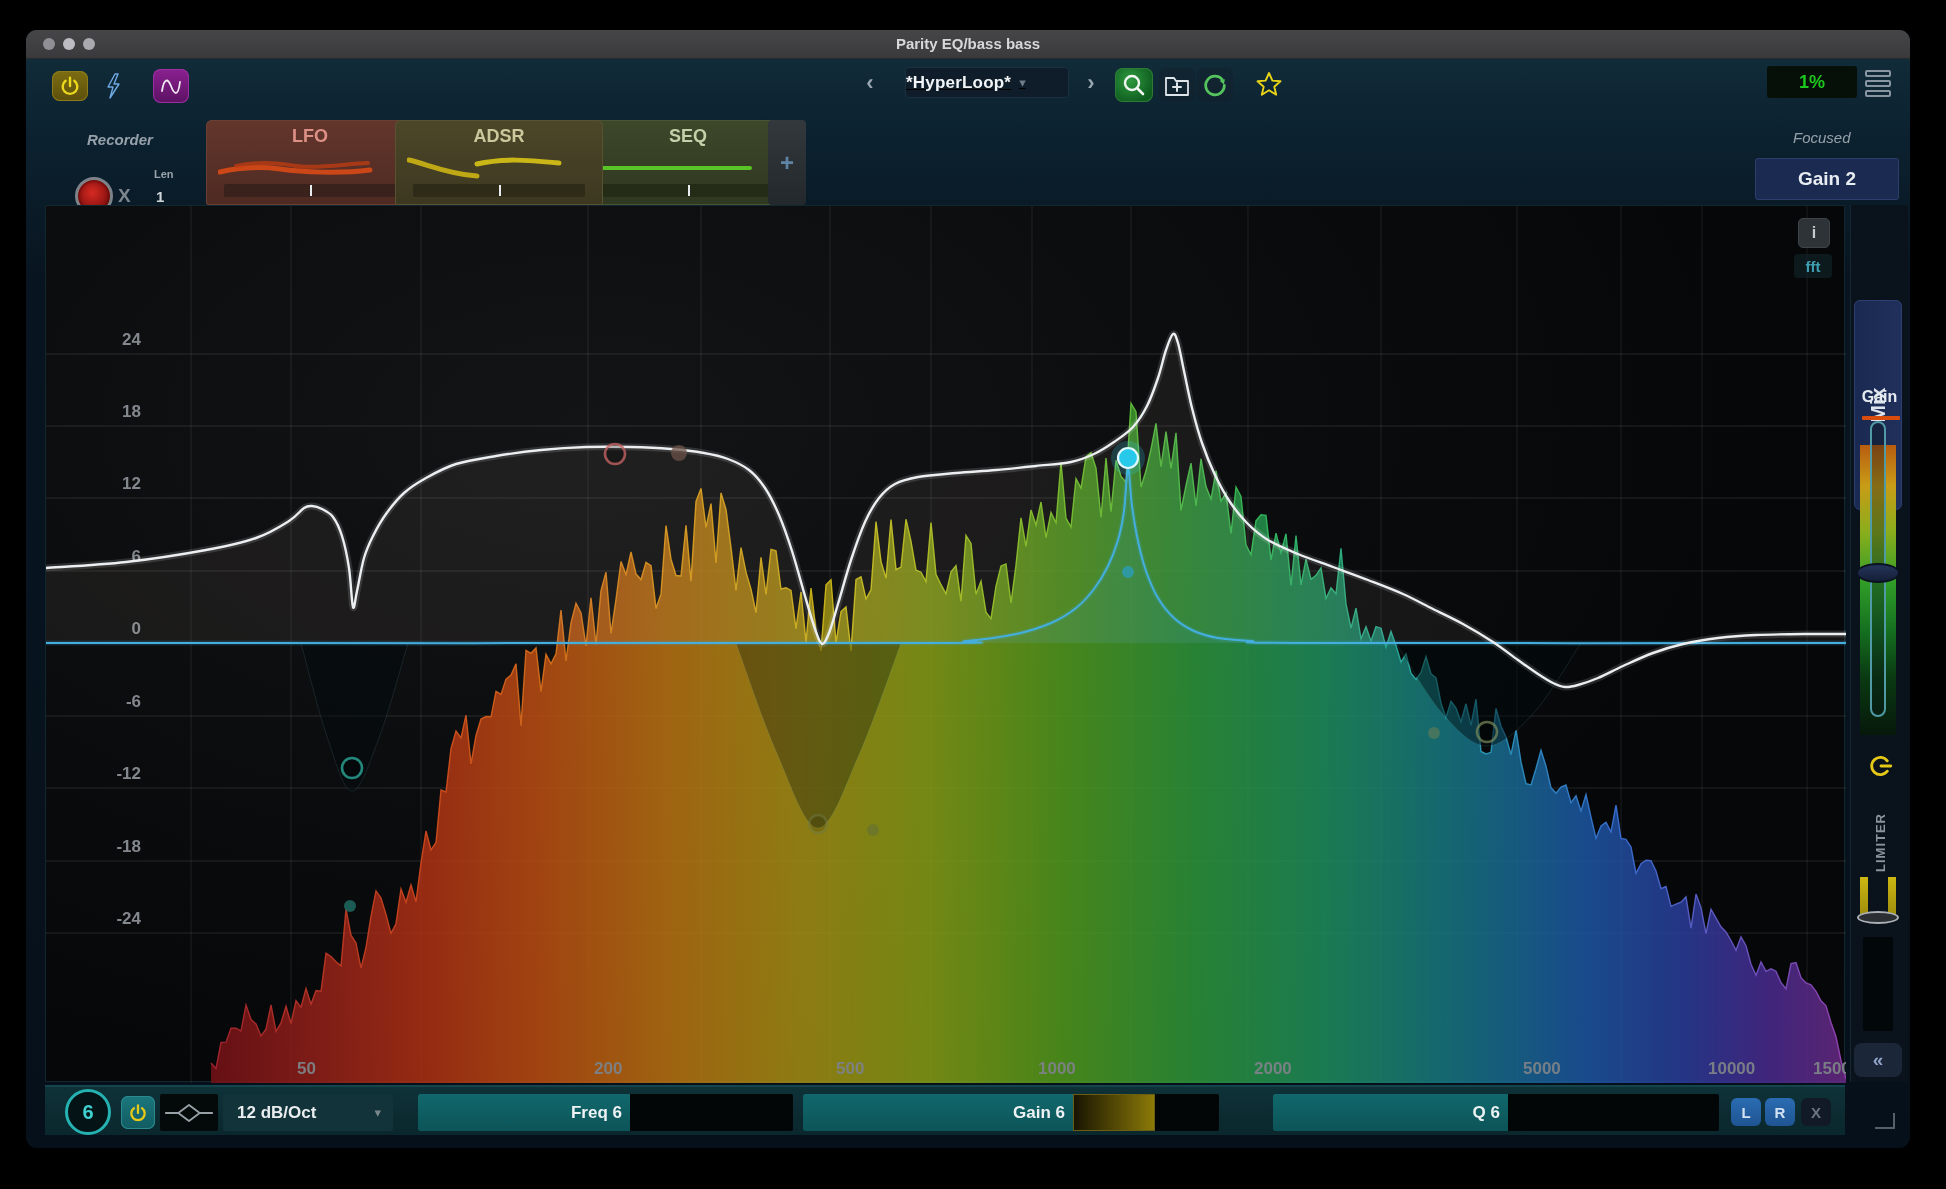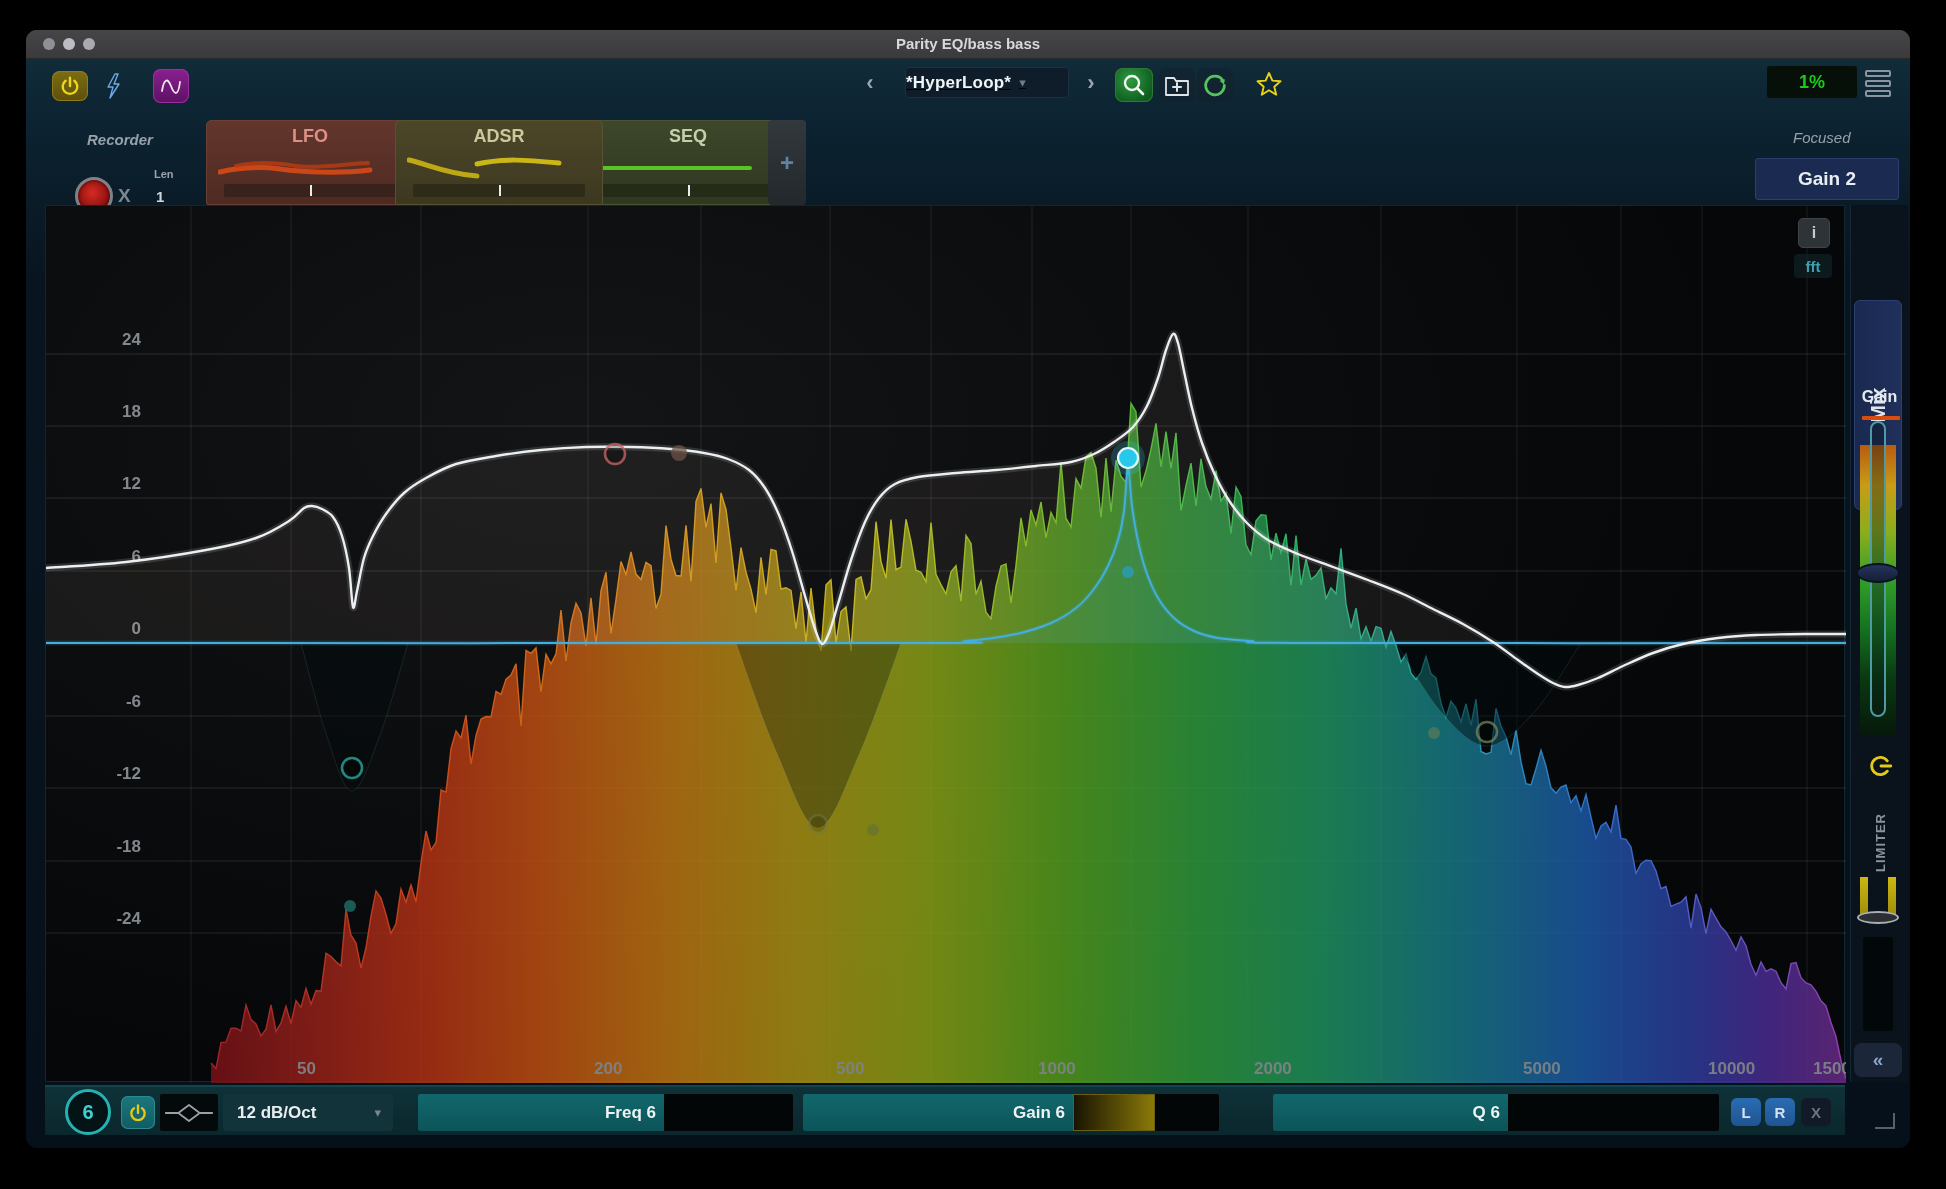--- a/index.html
+++ b/index.html
@@ -362,21 +362,21 @@
       <svg width="50" height="26" viewBox="0 0 56 26">
         <path d="M2 13 H16 M40 13 H54" stroke="#98a2a6" stroke-width="2" stroke-linecap="round"></path>
         <path d="M16 13 L28 4 L40 13 L28 22 Z" stroke="#98a2a6" stroke-width="2" fill="none" stroke-linejoin="round"></path>
       </svg>
     </div>
     <div id="slope-dd">
       <span class="txt">12 dB/Oct</span>
       <span class="caret">▾</span>
     </div>
     <div class="bslider" id="freq-slider">
-      <div class="fill" style="width:246px;">
+      <div class="fill" style="width:212px;">
         <span class="lab" style="right:8px;">Freq 6</span>
       </div>
     </div>
     <div class="bslider" id="gain-slider">
       <div class="fill" style="width:270px;">
         <span class="lab" style="right:8px;">Gain 6</span>
       </div>
       <div id="gain-mod" style="left:270px;width:82px;"></div>
     </div>
     <div class="bslider" id="q-slider">

